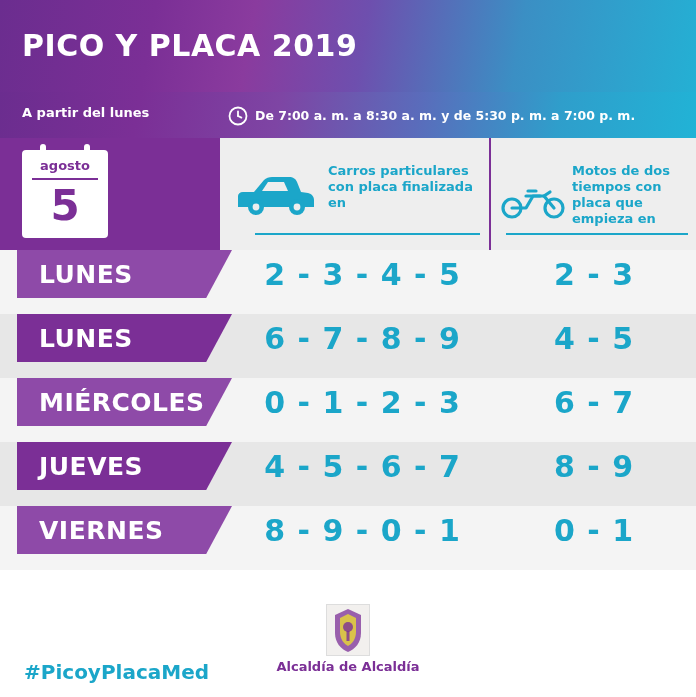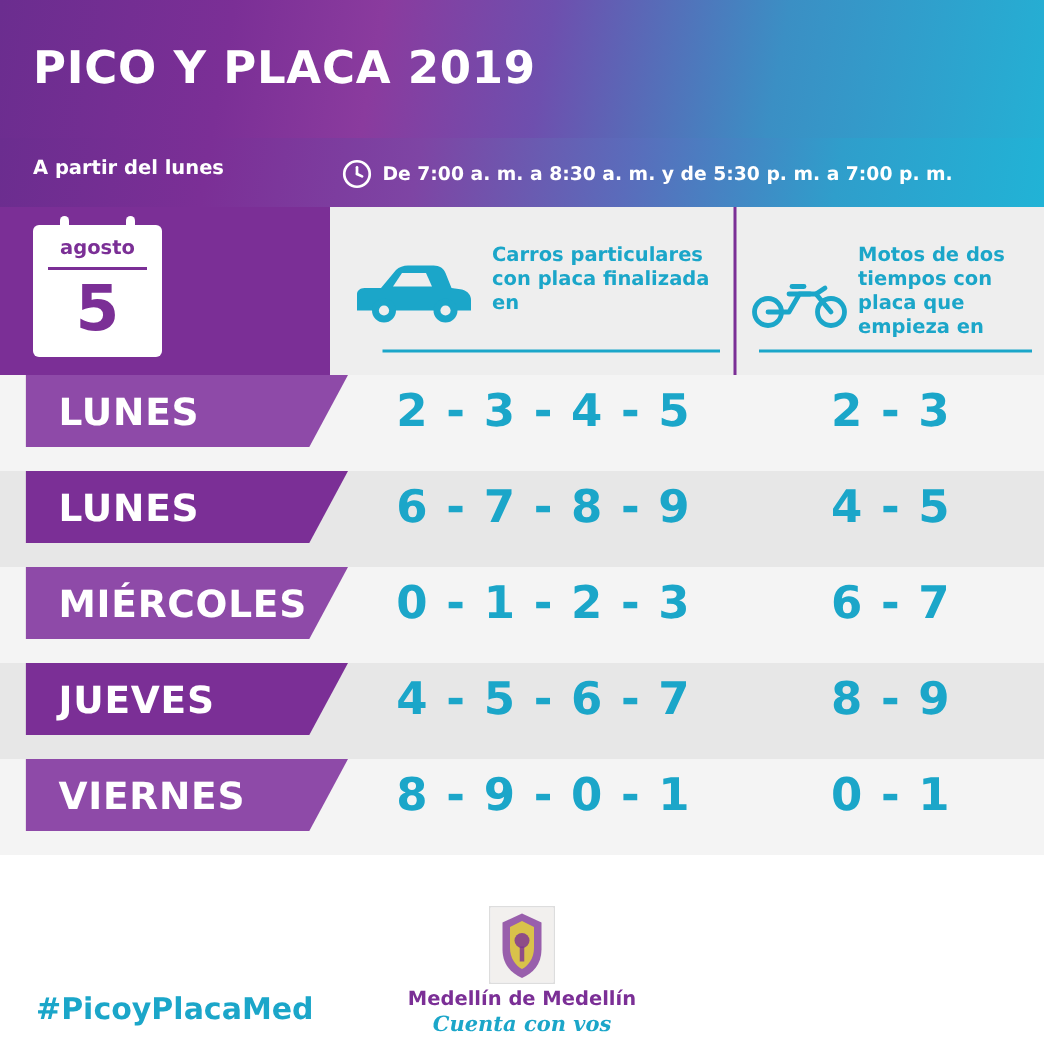--- a/index.html
+++ b/index.html
@@ -336,16 +336,15 @@
   <div class="hashtag">#PicoyPlacaMed</div>
   <div class="crest">
     <svg width="42" height="50" viewBox="0 0 42 50">
       <rect x="0" y="0" width="42" height="50" fill="#f2f0ee"></rect>
       <path d="M21 4 L34 10 L34 28 C34 38 28 44 21 47 C14 44 8 38 8 28 L8 10 Z" fill="#7b2f96" opacity="0.75"></path>
       <path d="M21 9 L29 13 L29 27 C29 34 25 39 21 41 C17 39 13 34 13 27 L13 13 Z" fill="#d9c24a"></path>
       <circle cx="21" cy="22" r="5" fill="#7b2f96" opacity="0.8"></circle>
       <rect x="19.5" y="26" width="3" height="10" fill="#7b2f96" opacity="0.8"></rect>
     </svg>
   </div>
-  <div class="alcaldia">Medellín de Medellín</div>
-  <div class="cuenta">Cuenta con vos</div>
+  <div class="alcaldia">Alcaldía de Alcaldía</div>
 
 </div>
 
 </body></html>

